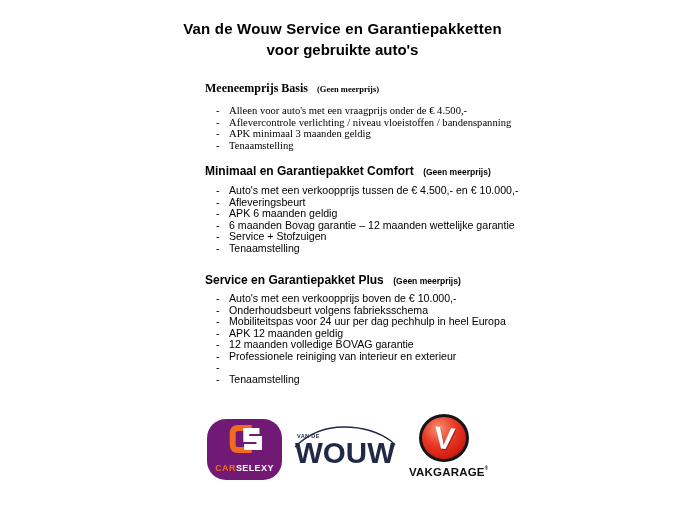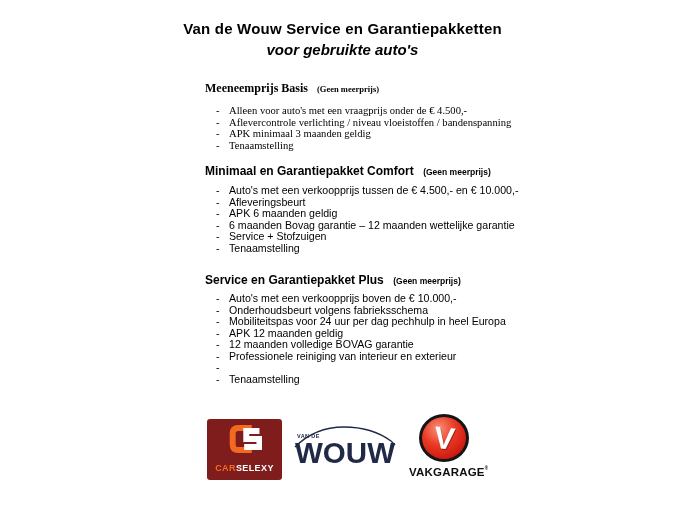--- a/index.html
+++ b/index.html
@@ -5,38 +5,38 @@
   html,body { margin:0; padding:0; background:#ffffff; }
   .page {
     position:relative; width:685px; height:514px; background:#ffffff;
     overflow:hidden; color:#000;
     font-family:"Liberation Sans", sans-serif;
   }
 
   
   .title-block { position:absolute; top:21px; left:0; width:685px; text-align:center; }
   .title-line1 { font-size:15px; font-weight:bold; line-height:15px; letter-spacing:0.2px; }
-  .title-line2 { font-size:15px; font-weight:bold; line-height:15px; margin-top:6px;font-style:italic; }
+  .title-line2 { font-size:15px; font-weight:bold; line-height:15px; margin-top:6px; }
 
   
   .pkg { position:absolute; left:205px; width:440px; }
   .pkg-head { white-space:nowrap; line-height:13px; }
   .pkg-title { font-size:12px; font-weight:bold; }
   .pkg-note { font-size:8.5px; font-weight:bold; margin-left:5px; }
   .pkg-list { list-style:none; margin:0; padding:0 0 0 11px; }
   .pkg-item { display:flex; font-size:10.6px; line-height:11.5px; white-space:nowrap; }
   .dash { width:13px; flex:none; }
   .s0 { top:80px;font-family:Liberation Serif, serif; }  .s0 .pkg-list { margin-top:9px; }
   .s1 { top:163px; } .s1 .pkg-list { margin-top:6px; }
   .s2 { top:272px; } .s2 .pkg-list { margin-top:5px; }
 
   
   
   .carselexy { position:absolute; left:207px; top:419px; width:75px; height:61px;
-               background:#7f1d1d; border-radius:3px; }
+               background:#701a75; border-radius:19px; }
   .cs-mono { position:absolute; top:4px; left:50%; transform:translateX(-50%); }
   .cs-wordmark { position:absolute; bottom:7px; left:0; width:100%; text-align:center;
                  font-size:9px; font-weight:bold; letter-spacing:0.4px; white-space:nowrap; }
   .cs-car { color:#F26A22; } .cs-selexy { color:#ffffff; }
 
   
   .wouw { position:absolute; left:294px; top:423px; width:102px; height:42px; }
 
   
   .vakgarage { position:absolute; left:409px; top:412px; width:78px; height:68px; }

